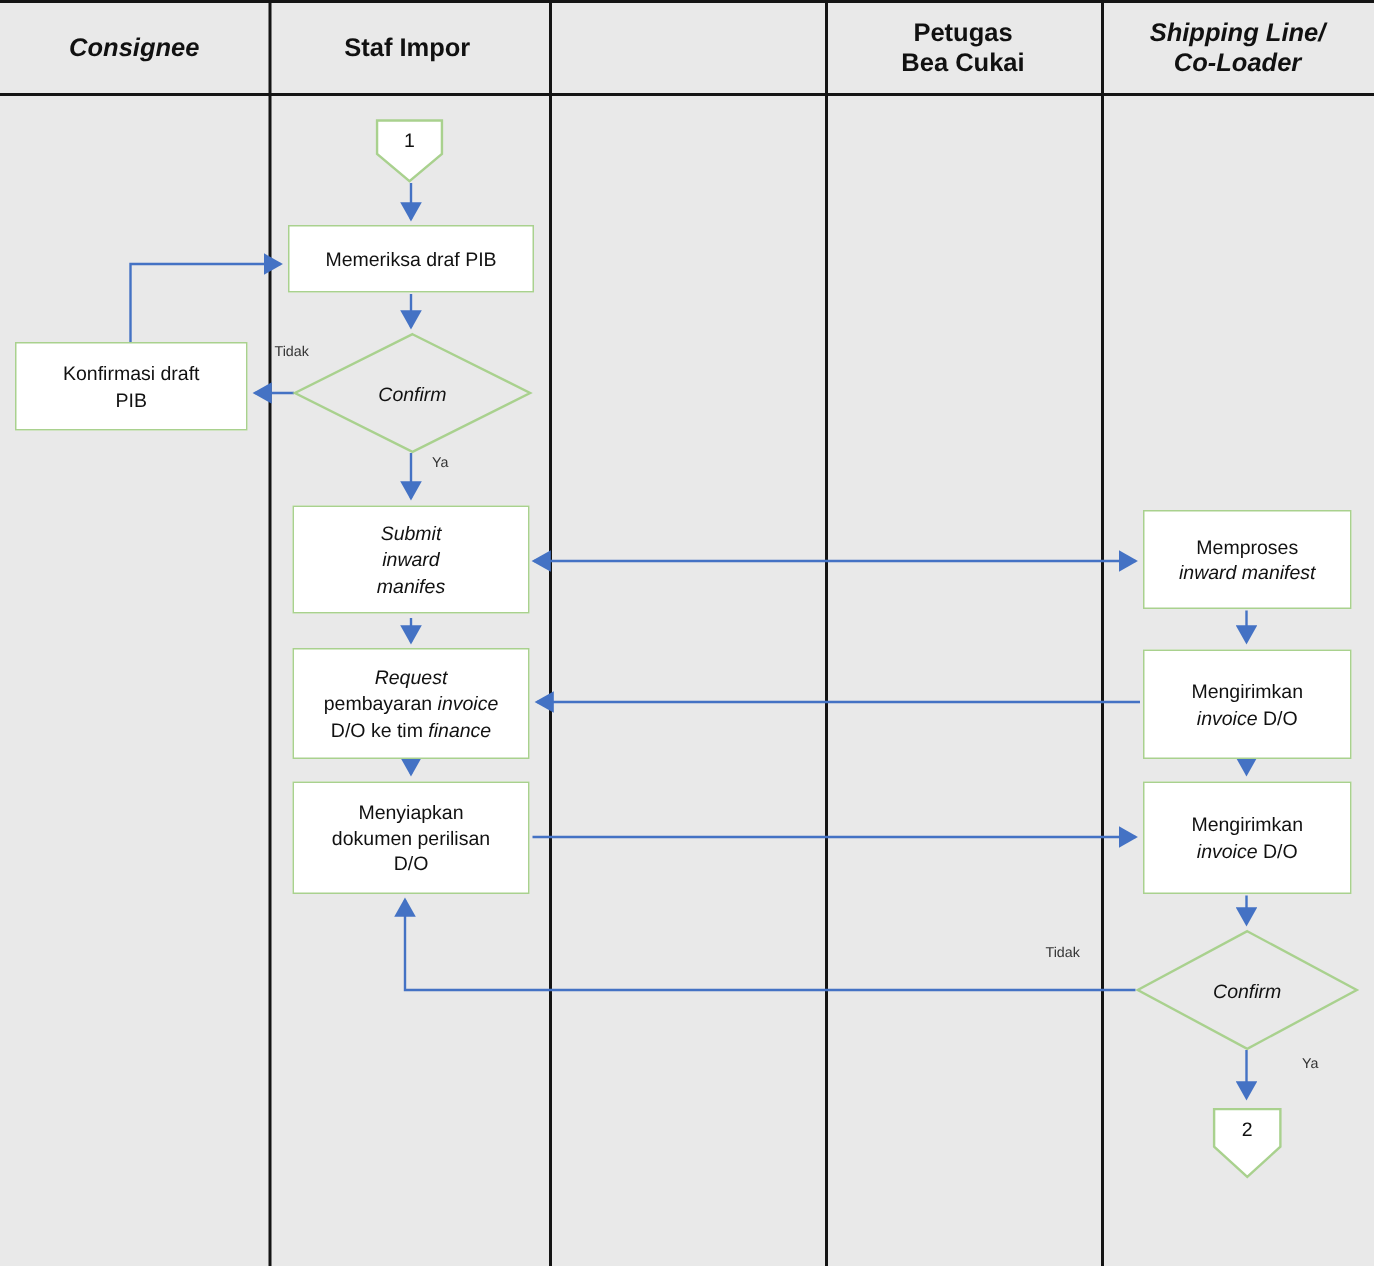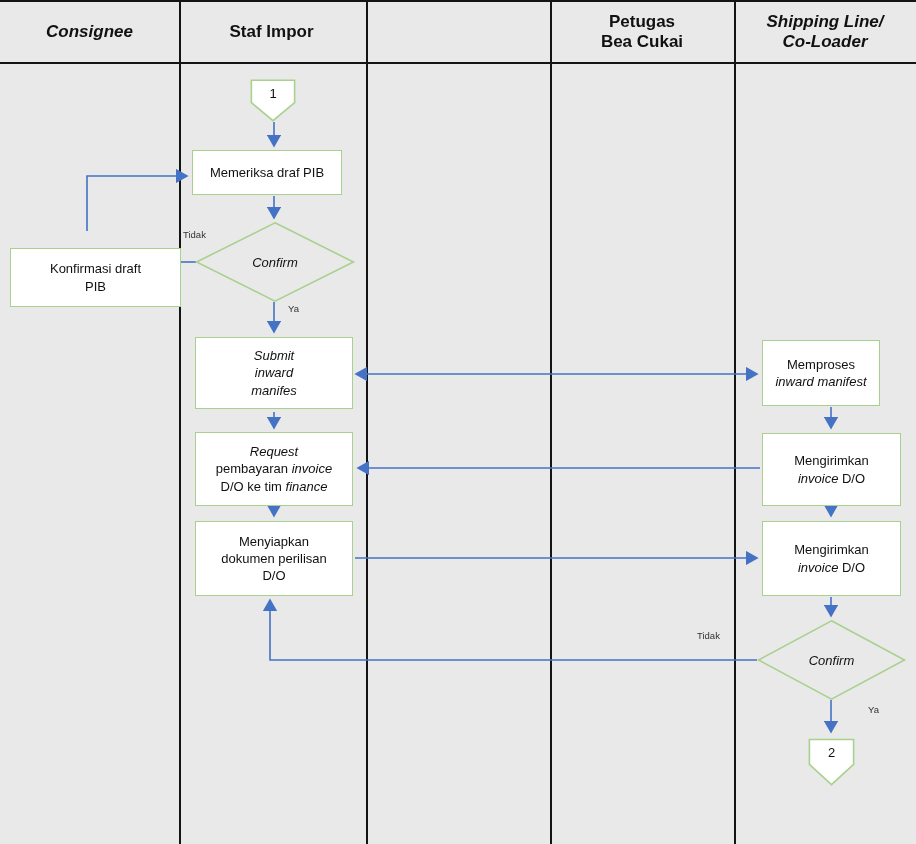--- a/index.html
+++ b/index.html
@@ -100,25 +100,25 @@
     <polyline points="831,700 831,732" marker-end="url(#mE)"></polyline>
   </svg>
 
   <div class="shape" style="left:250px;top:79px;width:46px;height:43px">
     <svg viewBox="0 0 100 100" preserveAspectRatio="none">
       <polygon class="pent-poly" points="3,3 97,3 97,55 50,97 3,55" vector-effect="non-scaling-stroke"></polygon>
     </svg>
     <span class="lbl top">1</span>
   </div>
 
-  <div class="node" style="left:192px;top:150px;width:150px;height:45px">
+  <div class="node" style="left:192px;top:150px;width:164px;height:45px">
     <span class="row">Memeriksa draf PIB</span>
   </div>
 
-  <div class="node" style="left:10px;top:248px;width:171px;height:59px">
+  <div class="node" style="left:10px;top:228px;width:155px;height:59px">
     <span class="row">Konfirmasi draft</span>
     <span class="row">PIB</span>
   </div>
 
   <div class="shape" style="left:195px;top:222px;width:160px;height:80px">
     <svg viewBox="0 0 100 100" preserveAspectRatio="none">
       <polygon class="diamond-poly" points="50,1 99,50 50,99 1,50" vector-effect="non-scaling-stroke"></polygon>
     </svg>
     <span class="lbl it">Confirm</span>
   </div>
@@ -134,21 +134,21 @@
     <span class="row"><span>pembayaran </span><span class="it">invoice</span></span>
     <span class="row"><span>D/O ke tim </span><span class="it">finance</span></span>
   </div>
 
   <div class="node" style="left:195px;top:521px;width:158px;height:75px">
     <span class="row">Menyiapkan</span>
     <span class="row">dokumen perilisan</span>
     <span class="row">D/O</span>
   </div>
 
-  <div class="node" style="left:762px;top:340px;width:118px;height:66px">
+  <div class="node" style="left:762px;top:340px;width:139px;height:66px">
     <span class="row">Memproses</span>
     <span class="row it">inward manifest</span>
   </div>
 
   <div class="node" style="left:762px;top:433px;width:139px;height:73px">
     <span class="row">Mengirimkan</span>
     <span class="row"><span class="it">invoice</span><span> D/O</span></span>
   </div>
 
   <div class="node" style="left:762px;top:521px;width:139px;height:75px">

